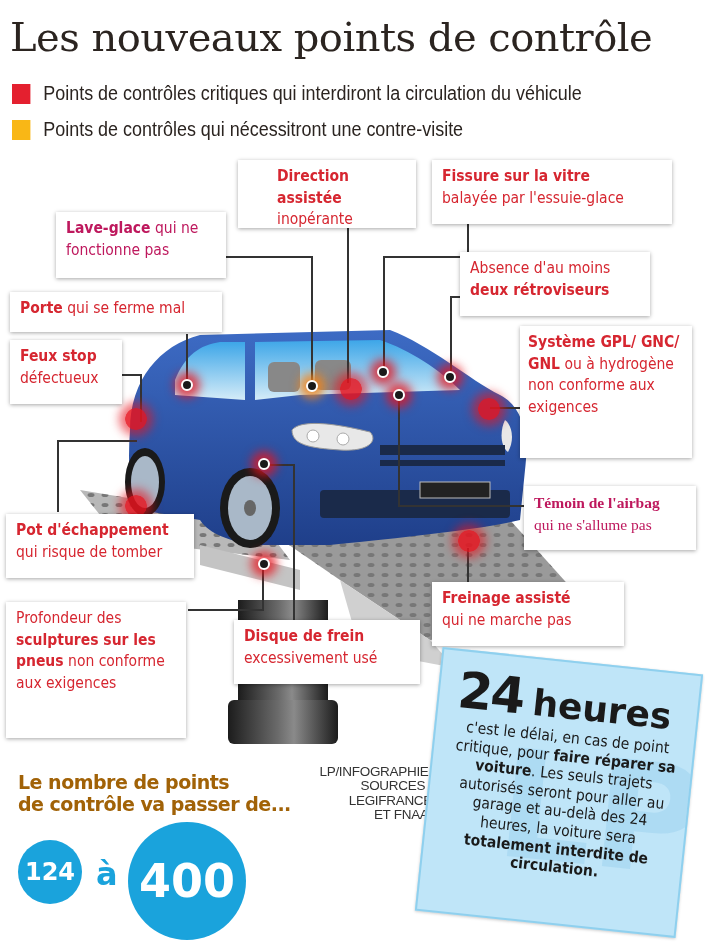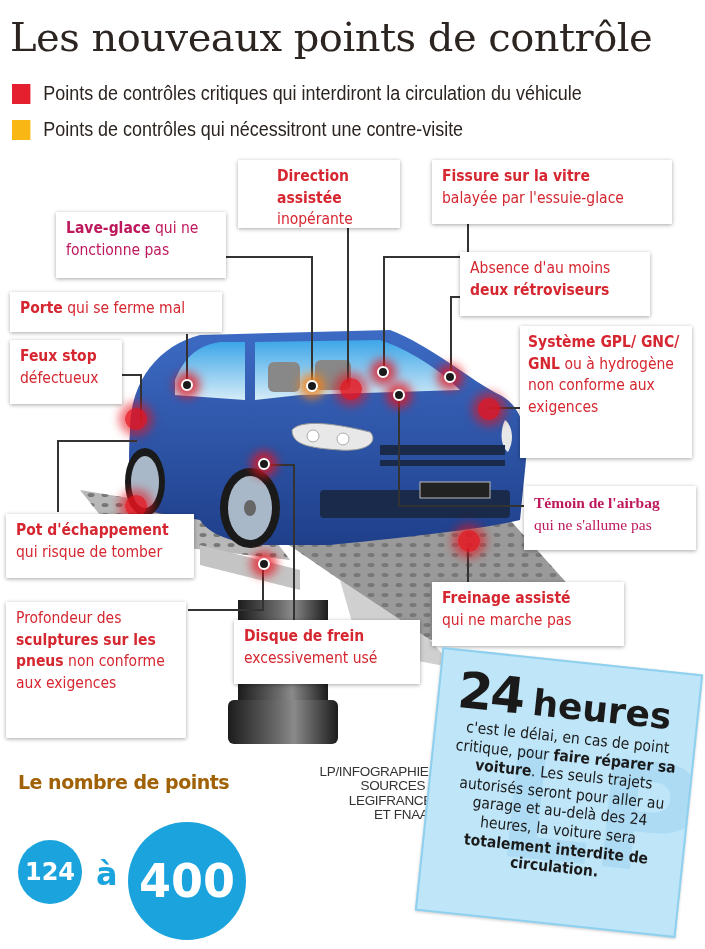--- a/index.html
+++ b/index.html
@@ -122,21 +122,21 @@
 <div class="dot" style="left:444px;top:371px;"></div>
 <div class="dot" style="left:393px;top:389px;"></div>
 <div class="dot" style="left:258px;top:458px;"></div>
 <div class="dot" style="left:258px;top:558px;"></div>
 <div class="glow" style="left:340px;top:378px;"></div>
 <div class="glow" style="left:125px;top:408px;"></div>
 <div class="glow" style="left:478px;top:398px;"></div>
 <div class="glow" style="left:458px;top:530px;"></div>
 <div class="glow" style="left:125px;top:495px;"></div>
 
-<div class="box" style="left:238px;top:160px;width:162px;height:68px;padding-left:39px;">
+<div class="box" style="left:238px;top:160px;width:178px;height:68px;padding-left:39px;">
   <b>Direction assistée</b><br>
   <span>inopérante</span>
 </div>
 <div class="box" style="left:432px;top:160px;width:240px;height:64px;">
   <b>Fissure sur la vitre</b><br>
   <span>balayée par l'essuie-glace</span>
 </div>
 <div class="box y" style="left:56px;top:212px;width:170px;height:66px;">
   <b>Lave-glace</b><span> qui ne fonctionne pas</span>
 </div>
@@ -168,20 +168,21 @@
 <div class="box" style="left:6px;top:602px;width:180px;height:136px;">
   <span>Profondeur des </span><b>sculptures sur les pneus</b><span> non conforme aux exigences</span>
 </div>
 <div class="box" style="left:234px;top:620px;width:186px;height:64px;">
   <b>Disque de frein</b><br>
   <span>excessivement usé</span>
 </div>
 
 <div class="count-label">
   <div>Le nombre de points</div>
+  <div>de contrôle va passer de...</div>
 </div>
 <div class="circle" style="left:18px;top:840px;width:64px;height:64px;font-size:24px;">124</div>
 <div class="a-word">à</div>
 <div class="circle" style="left:128px;top:822px;width:118px;height:118px;font-size:46px;text-align:center;">400</div>
 
 <div class="credit">
   <div>LP/INFOGRAPHIE.</div>
   <div>SOURCES :</div>
   <div>LEGIFRANCE</div>
   <div>ET FNAA.</div>

